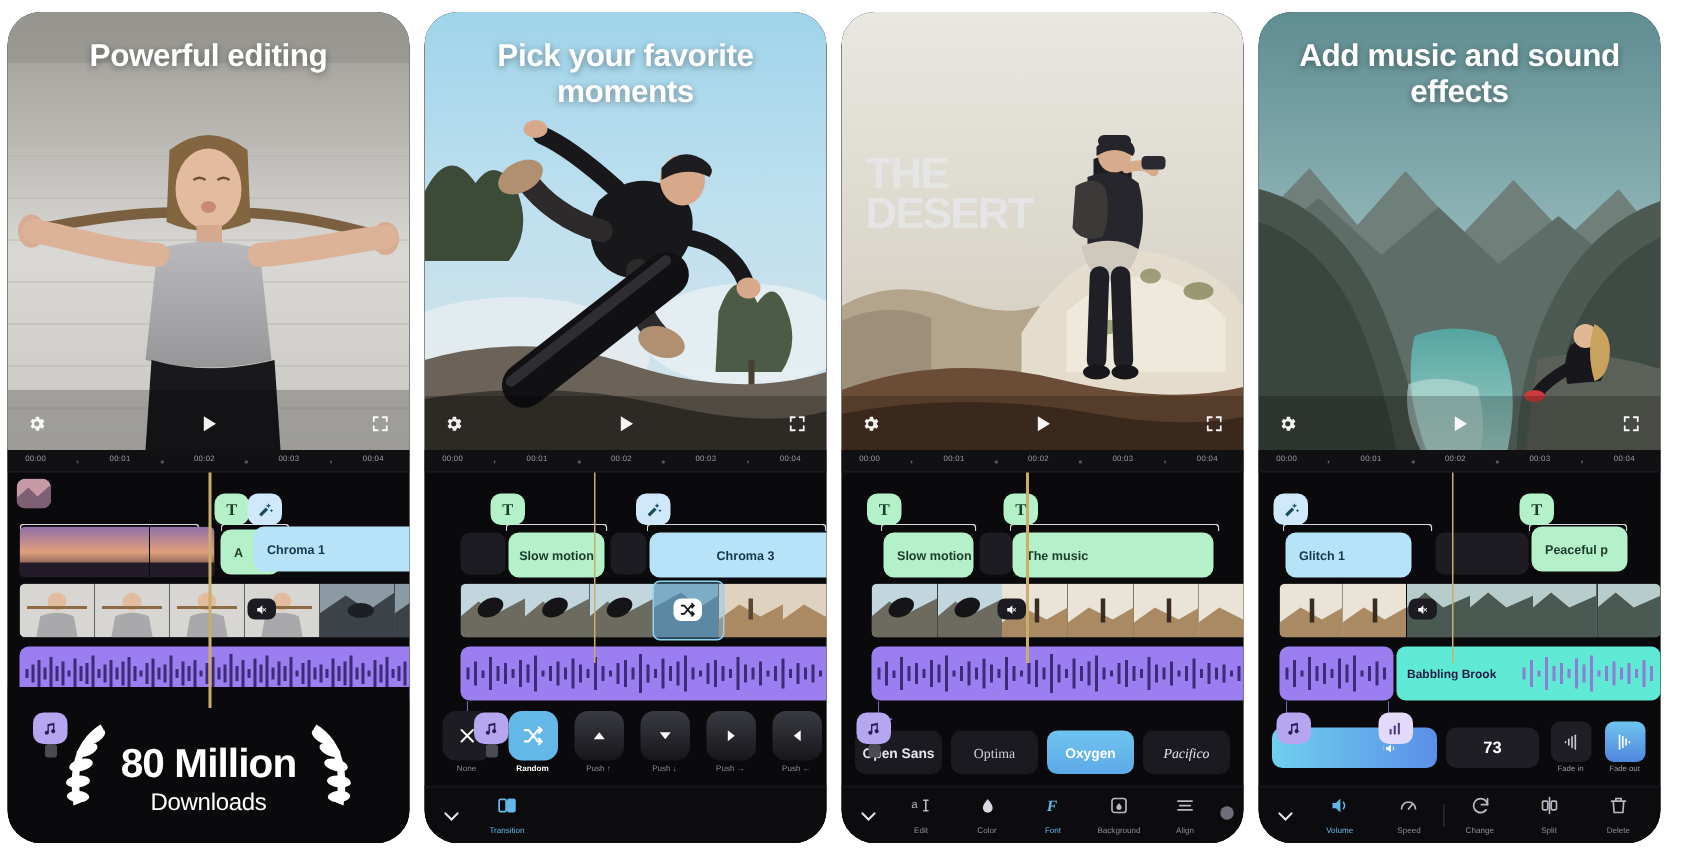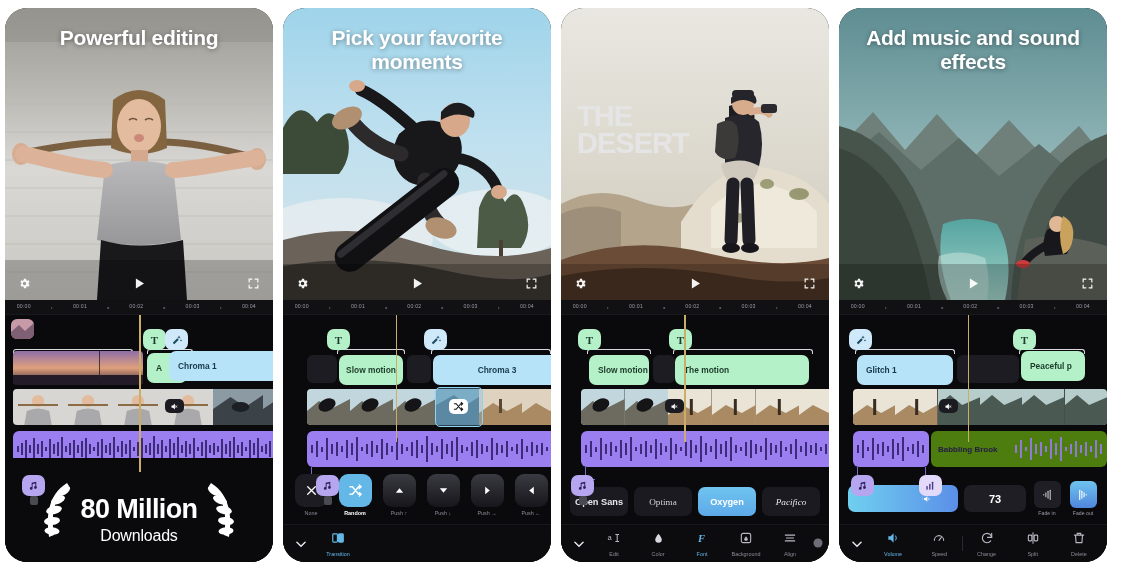--- a/index.html
+++ b/index.html
@@ -171,21 +171,21 @@
 
   
   .atrack {
     position: absolute;
     height: 36px;
     border-radius: 6px;
     overflow: hidden;
     display: flex; align-items: center;
   }
   .atrack.dark  { background: #9b7ff0; }
-  .atrack.light { background: #4d7c0f; }
+  .atrack.light { background: #5eead4; }
   .atrack .alabel {
     position: relative;
     z-index: 3;
     font-size: 8px; font-weight: 600;
     color: #241a45;
     padding-left: 7px;
     white-space: nowrap;
   }
   .wave { position: absolute; inset: 0; }
 
@@ -958,21 +958,21 @@
           <span class="pill-t">T</span>
         </div>
         <div class="pill green" style="left:108px;top:14px">
           <span class="pill-t">T</span>
         </div>
         <div class="bracket" style="left:26px;top:34px;width:64px"></div>
         <div class="bracket" style="left:112px;top:34px;width:140px"></div>
 
         <div class="clip green" style="left:28px;top:40px;width:60px">Slow motion</div>
         <div style="position:absolute;left:92px;top:40px;width:22px;height:28px;border-radius:6px;background:#1c1c22"></div>
-        <div class="clip green" style="left:114px;top:40px;width:134px">The motion</div>
+        <div class="clip green" style="left:114px;top:40px;width:134px">The music</div>
 
         <div class="vstrip" style="left:20px;top:74px;width:262px;height:36px">
           <svg class="vframe" viewBox="0 0 44 36" preserveAspectRatio="none">
             <rect width="44" height="36" fill="#c2d6de"></rect>
               <path d="M0 22 L12 12 L24 20 L44 10 V36 H0Z" fill="#6d6b5f"></path>
               <ellipse cx="20" cy="16" rx="9" ry="6" fill="#151517" transform="rotate(-25 20 16)"></ellipse>
           </svg>
           <svg class="vframe" viewBox="0 0 44 36" preserveAspectRatio="none">
             <rect width="44" height="36" fill="#c2d6de"></rect>
               <path d="M0 22 L12 12 L24 20 L44 10 V36 H0Z" fill="#6d6b5f"></path>
@@ -1216,21 +1216,21 @@
           <svg width="12" height="12" viewBox="0 0 24 24" fill="#1b4a63">
               <path d="M6.5 20.5l9-9-3-3-9 9zM16 3l1 2.4 2.4 1-2.4 1L16 9.8l-1-2.4L12.6 6.4 15 5.4zM20 10.5l.7 1.6 1.6.7-1.6.7-.7 1.6-.7-1.6-1.6-.7 1.6-.7z"></path>
             </svg>
         </div>
         <div class="pill green" style="left:174px;top:14px">
           <span class="pill-t">T</span>
         </div>
         <div class="bracket" style="left:16px;top:34px;width:100px"></div>
         <div class="bracket" style="left:180px;top:34px;width:66px"></div>
 
-        <div class="clip blue" style="left:18px;top:40px;width:96px">Glitch 1</div>
+        <div class="clip blue" style="left:18px;top:40px;width:84px">Glitch 1</div>
         <div style="position:absolute;left:118px;top:40px;width:62px;height:28px;border-radius:6px;background:#1c1c22"></div>
         <div class="clip green" style="left:182px;top:36px;width:64px">Peaceful p</div>
 
         <div class="vstrip" style="left:14px;top:74px;width:254px;height:36px">
           <svg class="vframe" viewBox="0 0 42 36" preserveAspectRatio="none">
             <rect width="42" height="36" fill="#eae4d6"></rect>
               <path d="M0 26 L14 16 L28 24 L42 16 V36 H0Z" fill="#a98a62"></path>
               <rect x="20" y="10" width="3" height="16" fill="#3a2c20"></rect>
           </svg>
           <svg class="vframe" viewBox="0 0 42 36" preserveAspectRatio="none">

